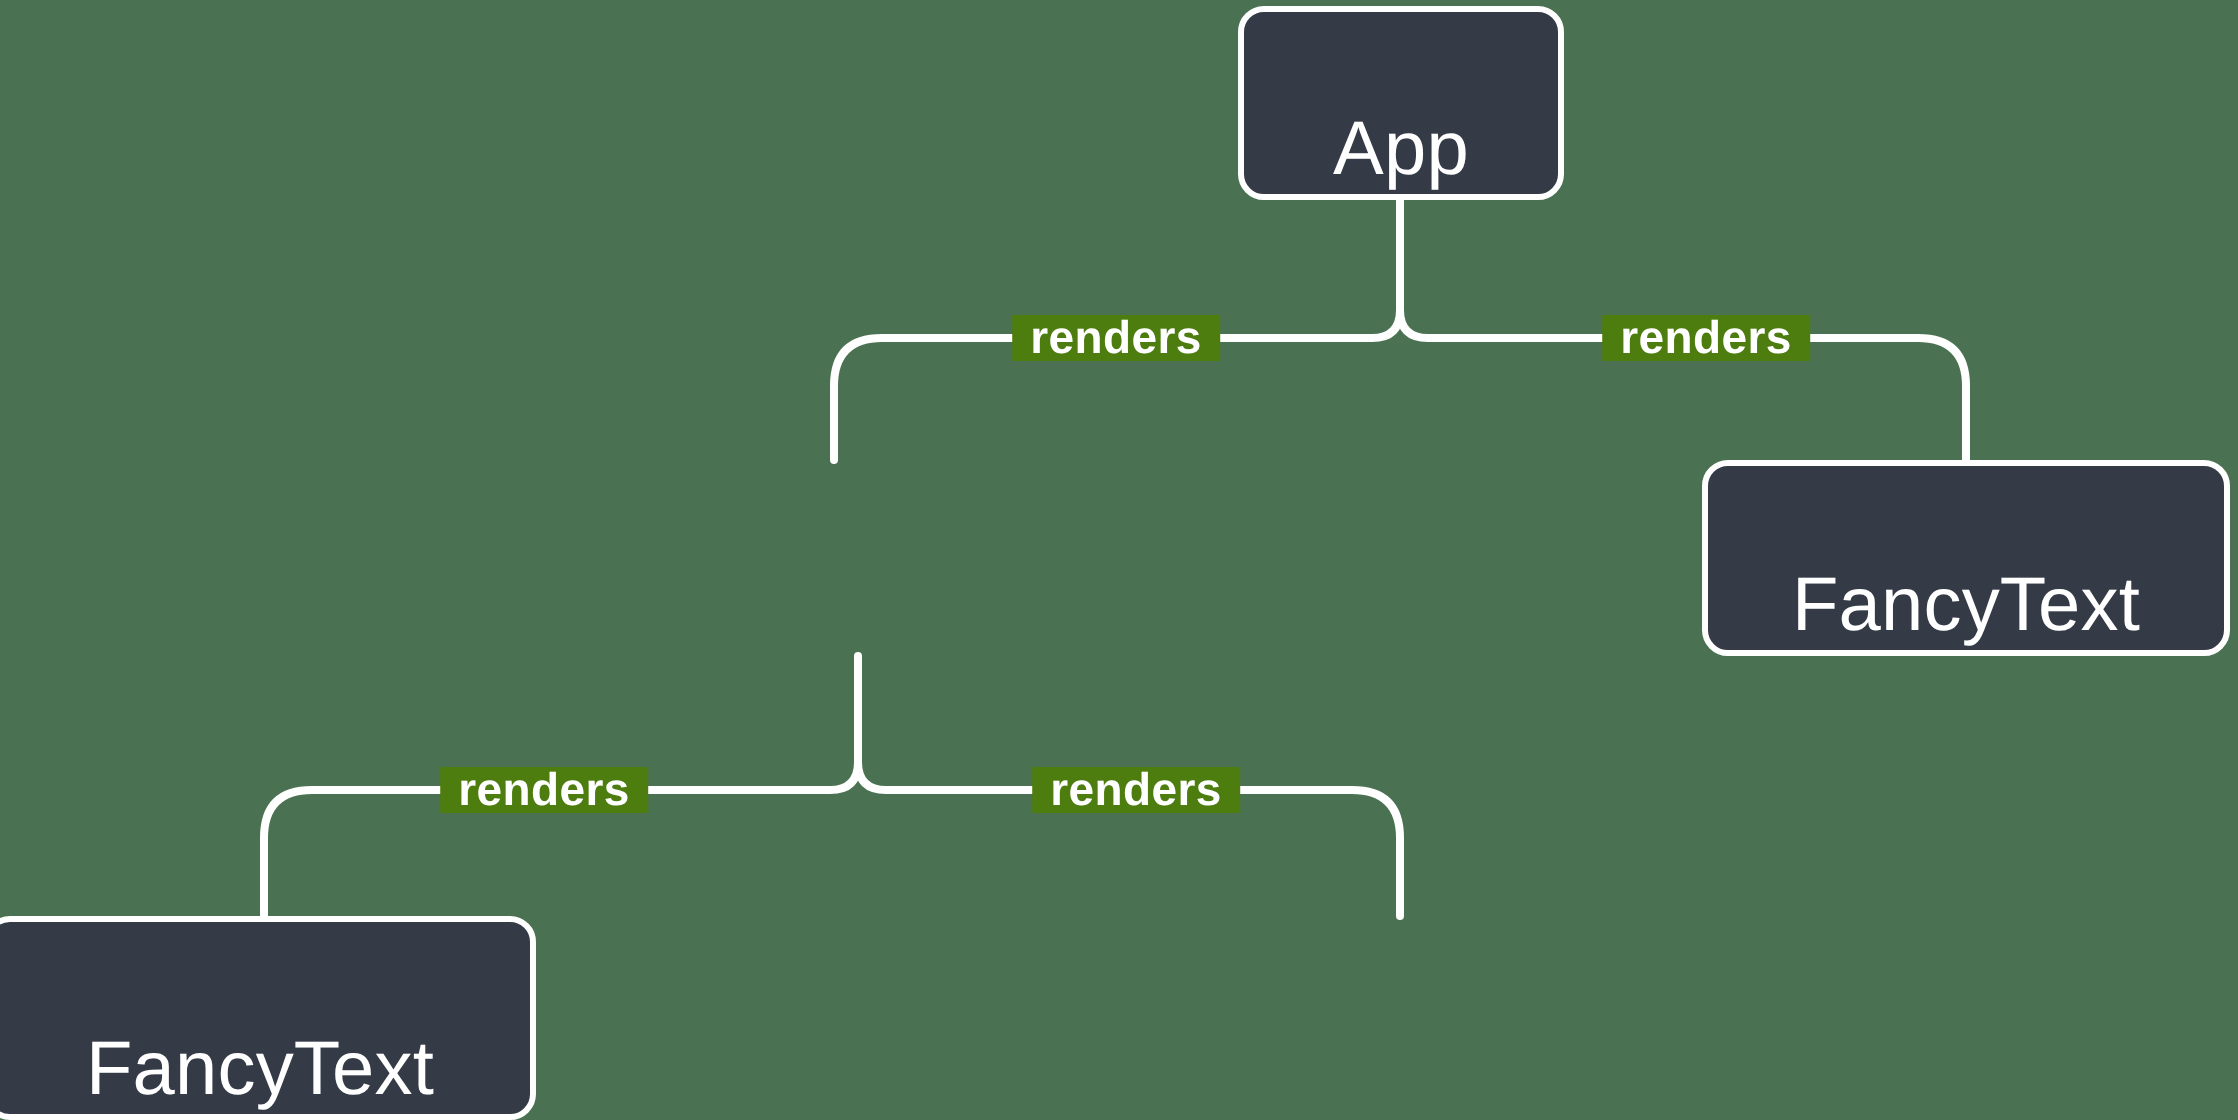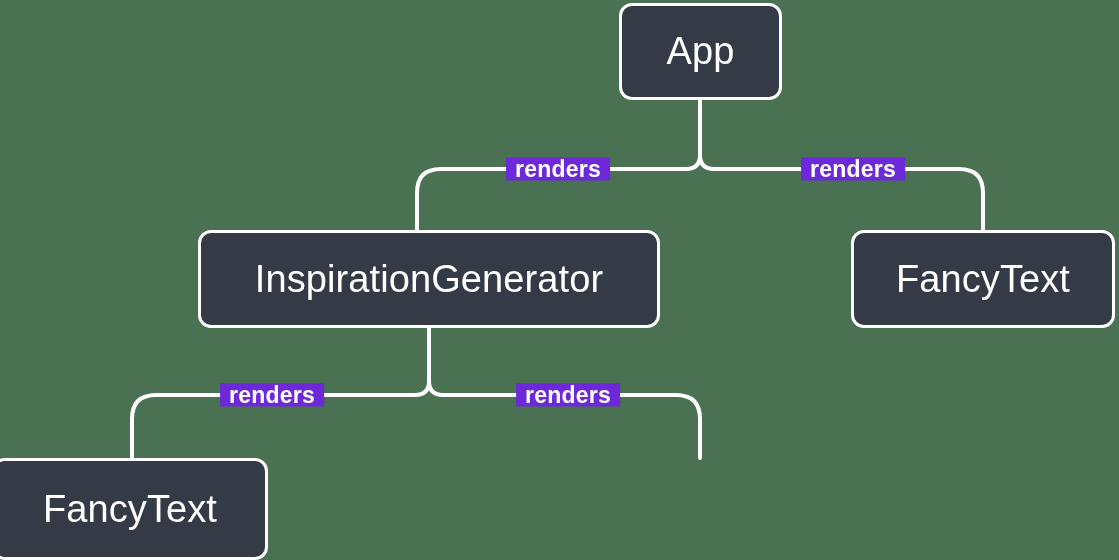--- a/index.html
+++ b/index.html
@@ -28,38 +28,38 @@
     pointer-events: none;
   }
   .node {
     position: absolute;
     box-sizing: border-box;
     background: #343a46;
     border: 3px solid #ffffff;
     border-radius: 13px;
     color: #ffffff;
     display: flex;
-    align-items: center;
+    align-items: flex-end;
     justify-content: center;
     font-size: 38px;
     font-weight: 400;
     letter-spacing: 0.1px;
     white-space: nowrap;
     z-index: 2;
   }
   .edge-label {
     position: absolute;
     color: #ffffff;
     font-size: 23px;
     font-weight: 600;
     letter-spacing: 0.2px;
     white-space: nowrap;
     z-index: 3;
     transform: translate(-50%, -50%);
-    background: #6d28d9;
+    background: #4d7c0f;
     padding: 0 9px;
     line-height: 1;
   }
 </style>
 </head>
 <body>
 
 <div id="stage">
 
   <svg id="wires" viewBox="0 0 1119 560" width="1119" height="560" fill="none">
@@ -74,23 +74,20 @@
 
       <path d="M 429 381 Q 429 395 415 395 L 156 395 Q 132 395 132 419 L 132 458"></path>
       <path d="M 429 381 Q 429 395 443 395 L 676 395 Q 700 395 700 419 L 700 458"></path>
     </g>
   </svg>
 
   <div class="node" style="left:619px; top:3px; width:163px; height:97px;">
     <span>App</span>
   </div>
 
-  <div class="node" style="left:198px; top:230px; width:462px; height:98px;">
-    <span>InspirationGenerator</span>
-  </div>
 
   <div class="node" style="left:851px; top:230px; width:264px; height:98px;">
     <span>FancyText</span>
   </div>
 
   <div class="node" style="left:-8px; top:458px; width:276px; height:102px;">
     <span>FancyText</span>
   </div>
 
 

